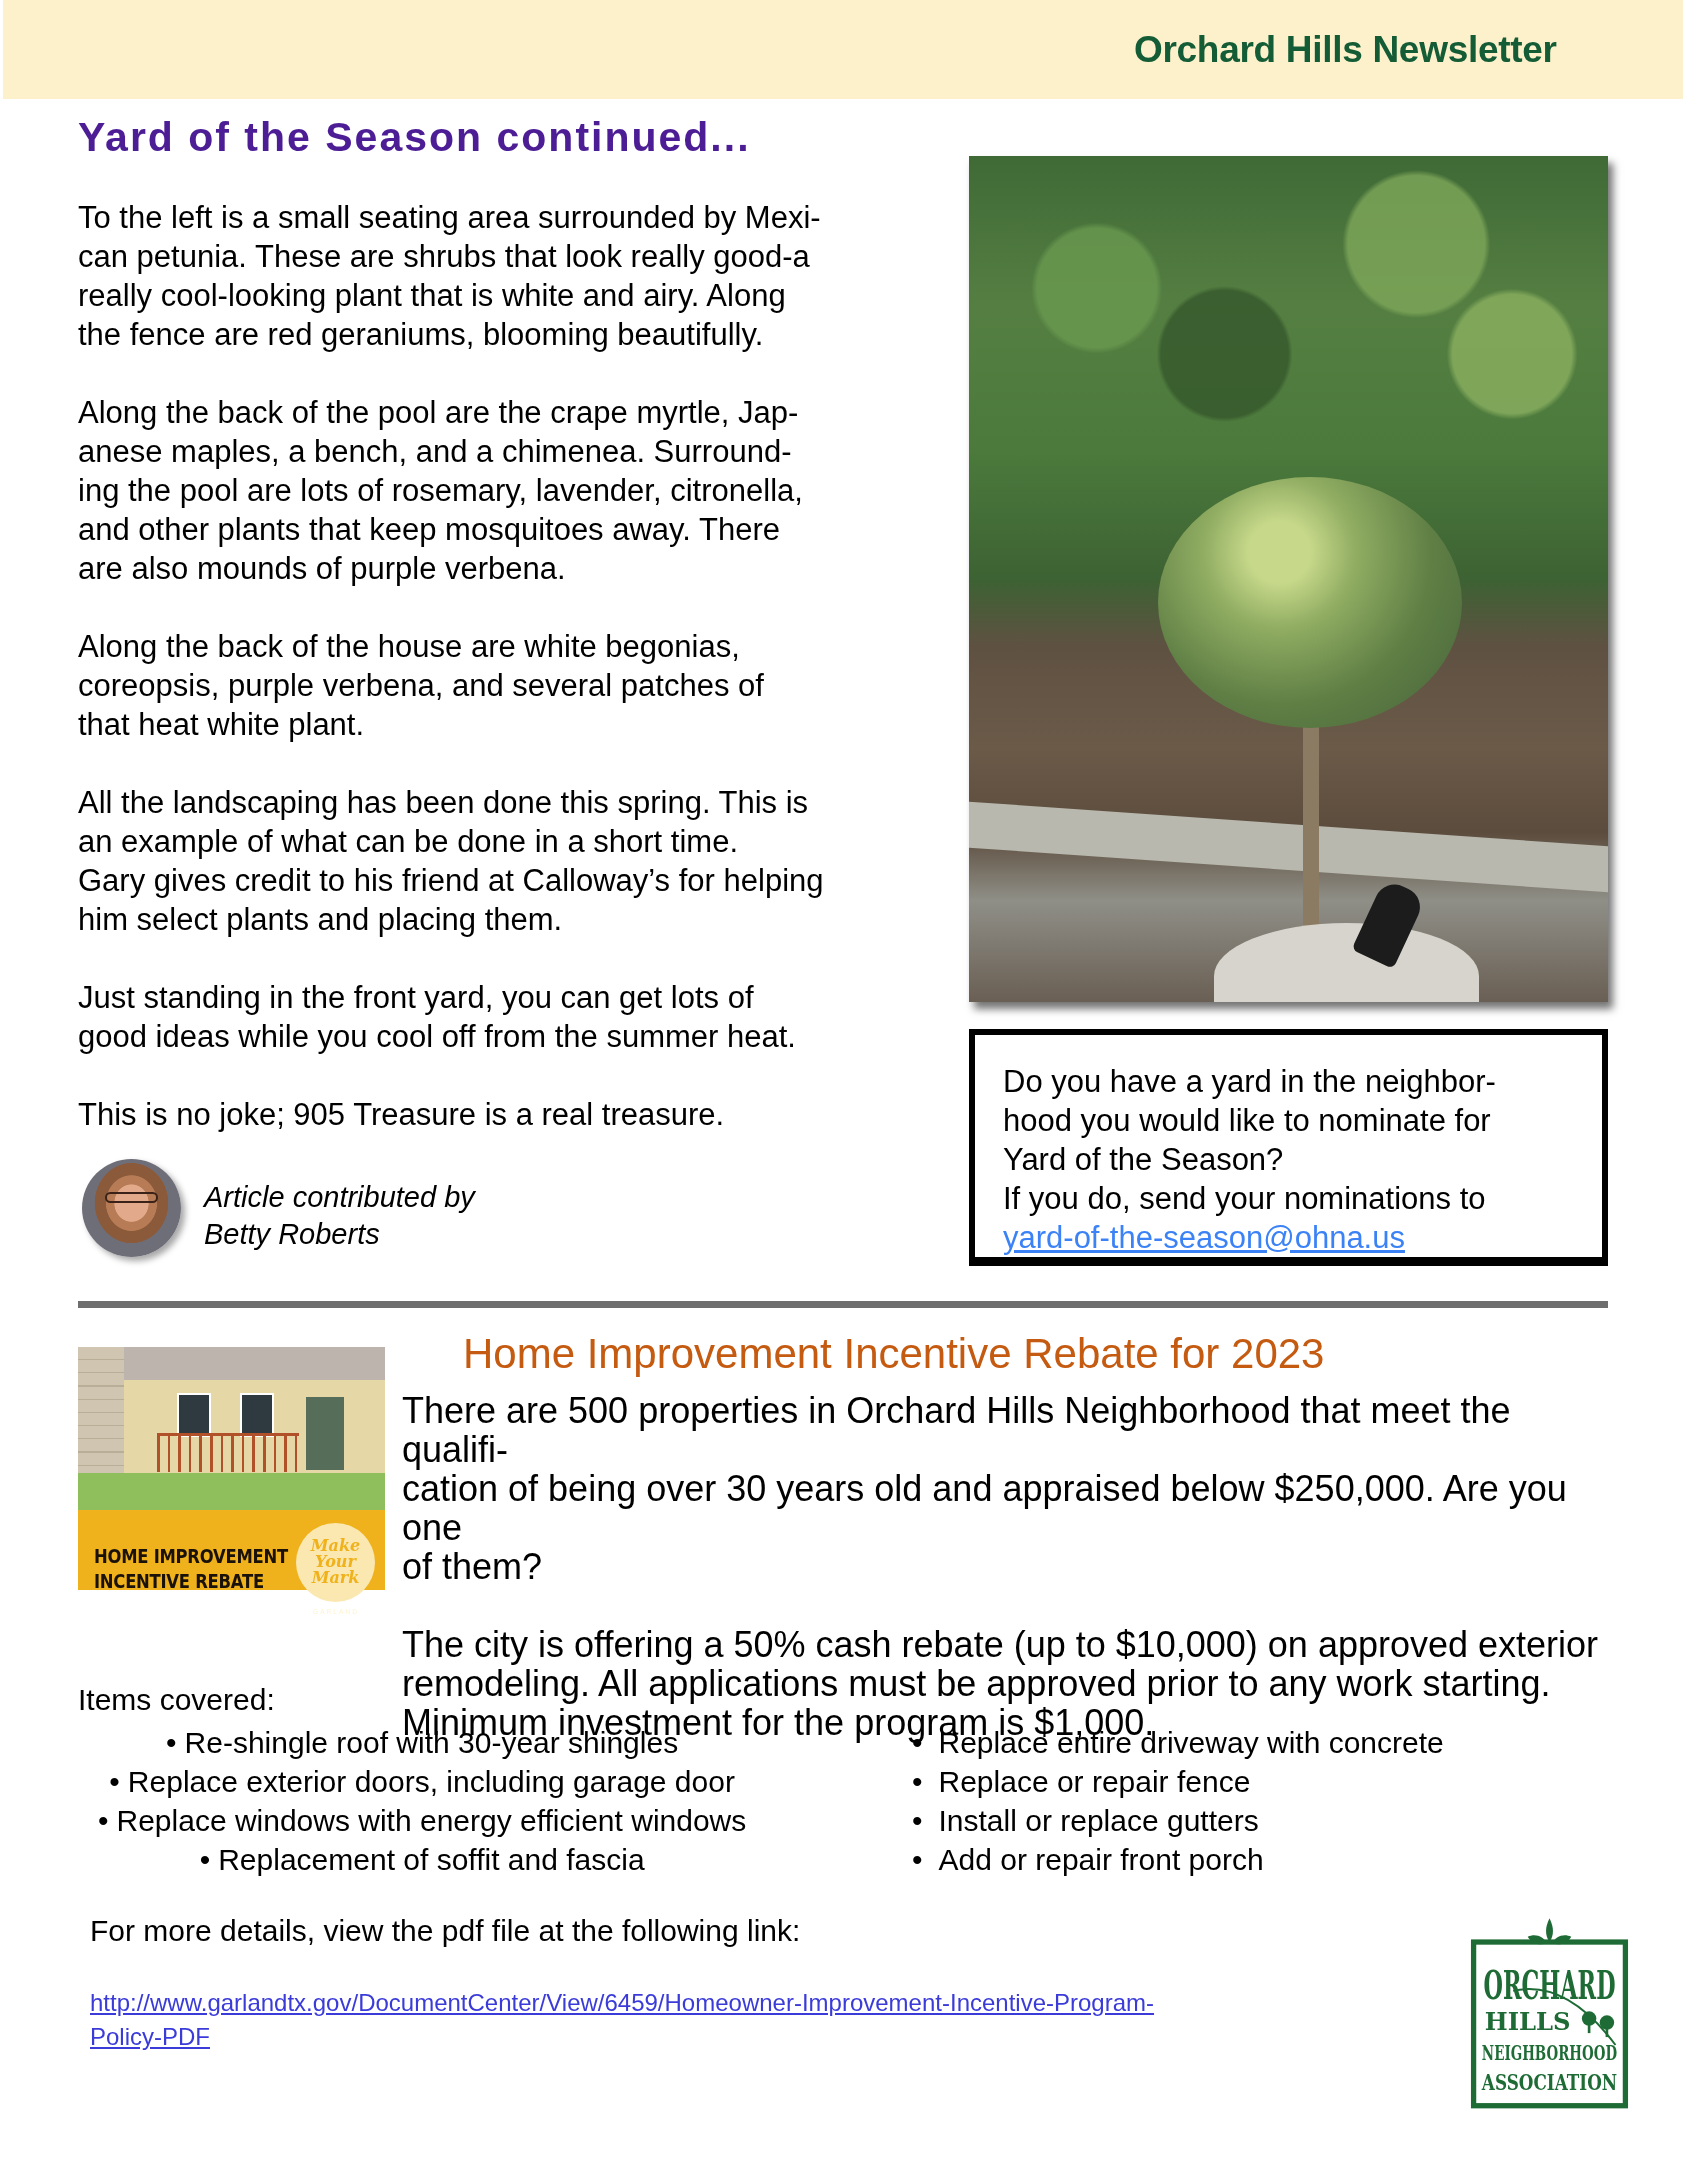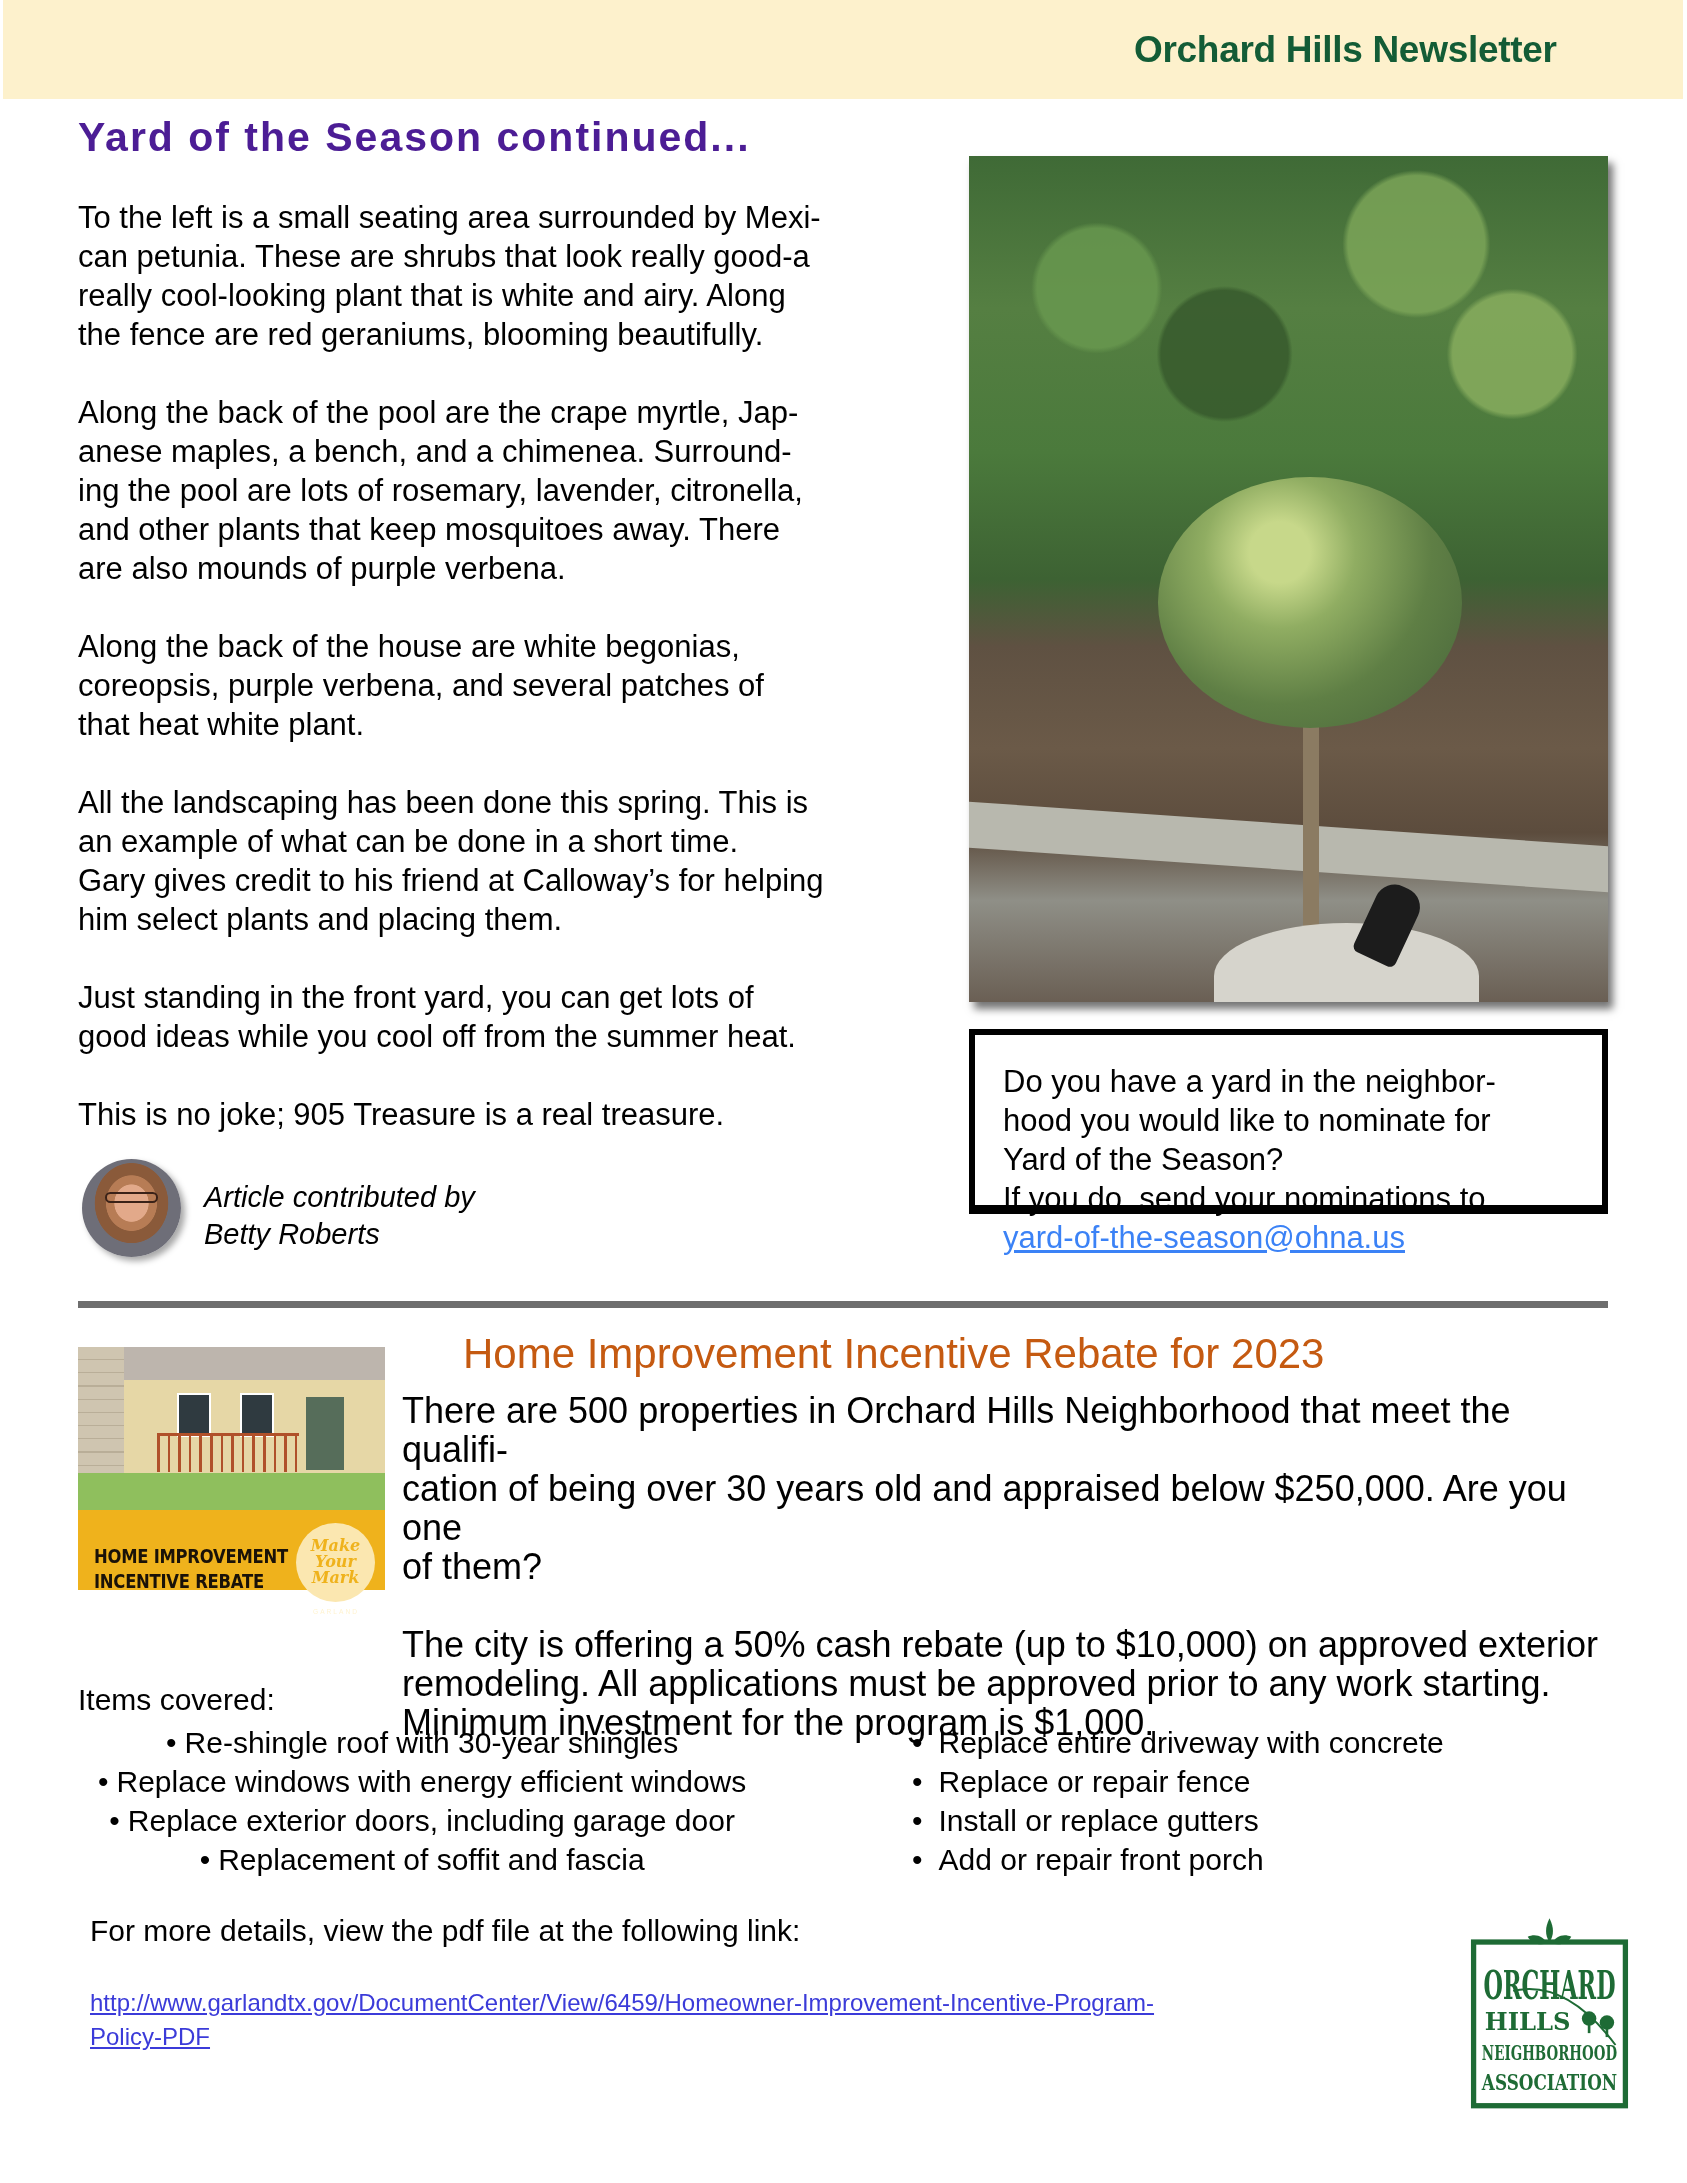--- a/index.html
+++ b/index.html
@@ -29,21 +29,21 @@
                        radial-gradient(circle at 70% 20%, #7fa85a 0 12%, transparent 13%),
                        radial-gradient(circle at 85% 45%, #8bb060 0 10%, transparent 11%),
                        radial-gradient(circle at 40% 45%, #36582c 0 14%, transparent 15%); opacity: 0.8; }
   .photo .curb { position: absolute; left: 0; top: 668px; width: 100%; height: 46px; background: #b8b8ae; transform: skewY(4deg); }
   .photo .topiary { position: absolute; left: 189px; top: 321px; width: 304px; height: 251px; border-radius: 50%;
            background: radial-gradient(circle at 40% 30%, #c7d88a 0 12%, #90ad62 30%, #5f7f45 60%, #46633a 100%); }
   .photo .trunk { position: absolute; left: 334px; top: 556px; width: 16px; height: 278px; background: #8b7b62; }
   .photo .pot { position: absolute; left: 245px; top: 767px; width: 265px; height: 106px; border-radius: 50% 50% 0 0; background: #d6d4cc; }
   .photo .lamp { position: absolute; left: 397px; top: 728px; width: 46px; height: 79px; background: #1c1c1c; border-radius: 20px 20px 6.6px 6.6px; transform: rotate(25deg); }
 
-  .nominate { position: absolute; left: 969px; top: 1029px; width: 639px; height: 185px; box-sizing: border-box;
+  .nominate { position: absolute; left: 969px; top: 1029px; width: 639px; height: 237px; box-sizing: border-box;
               border: 6px solid #000; border-bottom-width: 9.3px; padding: 26.5px 0 0 28px; font-size: 31px; line-height: 39px; }
   .nominate .q { white-space: pre-line; }
   .nominate a { color: #3b82f6; text-decoration: underline; }
 
   .divider { position: absolute; left: 78px; top: 1301px; width: 1530px; height: 6.6px; background: #6e6e6e; }
 
   .rebate-img { position: absolute; left: 78px; top: 1347px; width: 307px; height: 275px; overflow: hidden; }
   .rebate-img .sky { position: absolute; left: 0; top: 0; width: 100%; height: 100%; background: #ffffff; }
   .rebate-img .roof { position: absolute; left: 40px; top: 0; width: 267px; height: 40px; background: #bdb5ad; }
   .rebate-img .wall { position: absolute; left: 0; top: 33px; width: 100%; height: 119px; background: #e6d7a6; }
@@ -165,22 +165,22 @@
 of them?</p>
   <p>The city is offering a 50% cash rebate (up to $10,000) on approved exterior
 remodeling. All applications must be approved prior to any work starting.
 Minimum investment for the program is $1,000.</p>
 </div>
 
 <div class="items-label">Items covered:</div>
 
 <ul class="items-col left">
   <li><span class="bullet">•</span><span>Re-shingle roof with 30-year shingles</span></li>
+  <li><span class="bullet">•</span><span>Replace exterior doors, including garage door</span></li>
   <li><span class="bullet">•</span><span>Replace windows with energy efficient windows</span></li>
-  <li><span class="bullet">•</span><span>Replace exterior doors, including garage door</span></li>
   <li><span class="bullet">•</span><span>Replacement of soffit and fascia</span></li>
 </ul>
 
 <ul class="items-col right">
   <li><span class="bullet">•</span><span>Replace entire driveway with concrete</span></li>
   <li><span class="bullet">•</span><span>Replace or repair fence</span></li>
   <li><span class="bullet">•</span><span>Install or replace gutters</span></li>
   <li><span class="bullet">•</span><span>Add or repair front porch</span></li>
 </ul>
 

